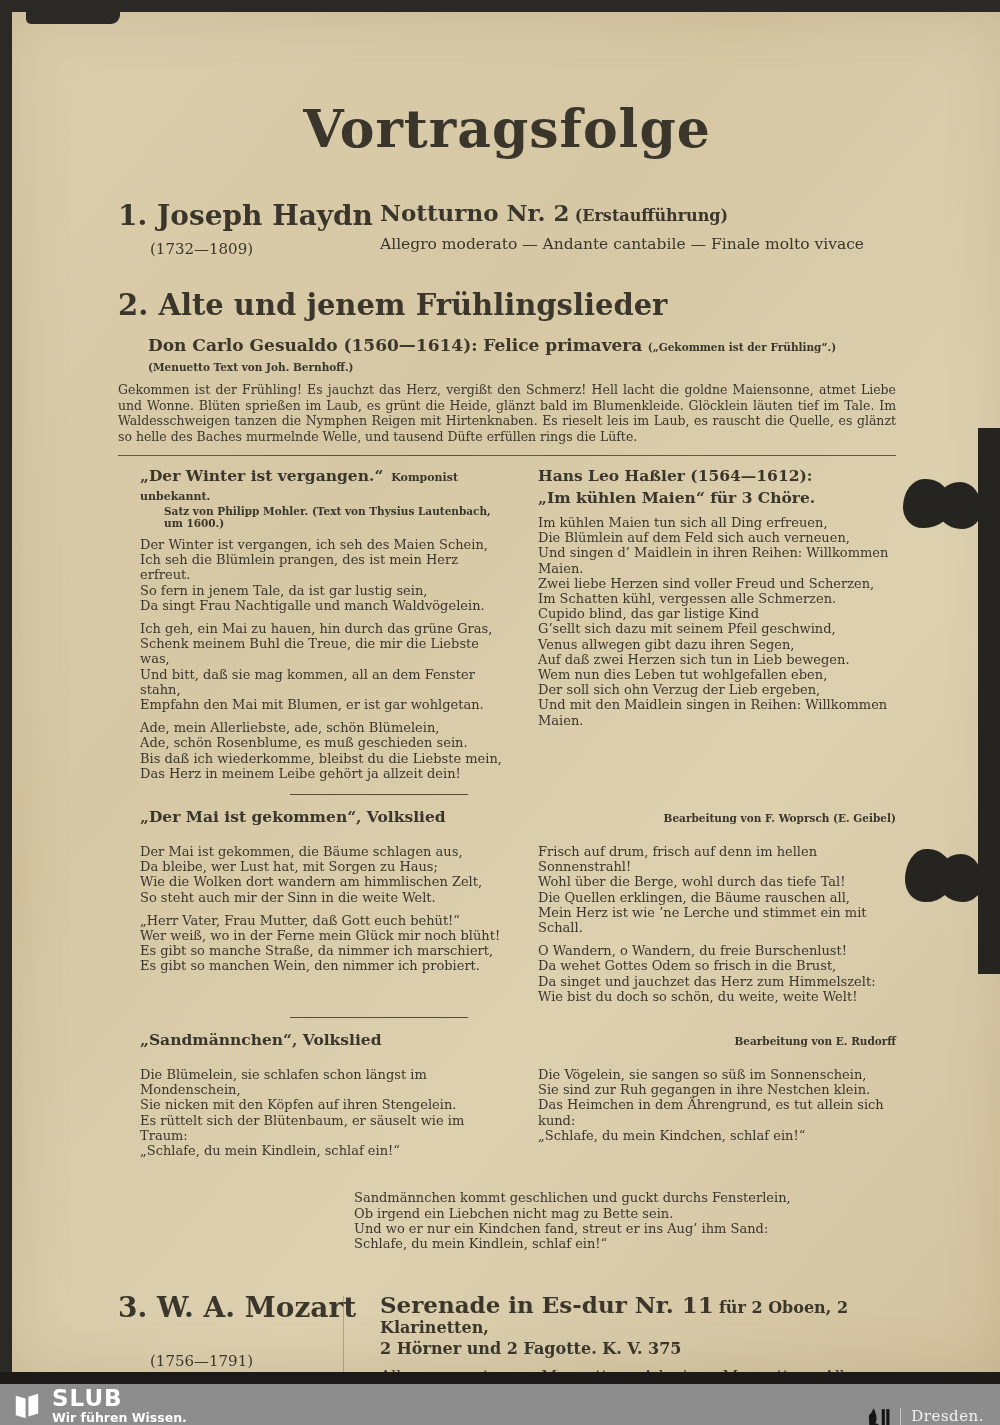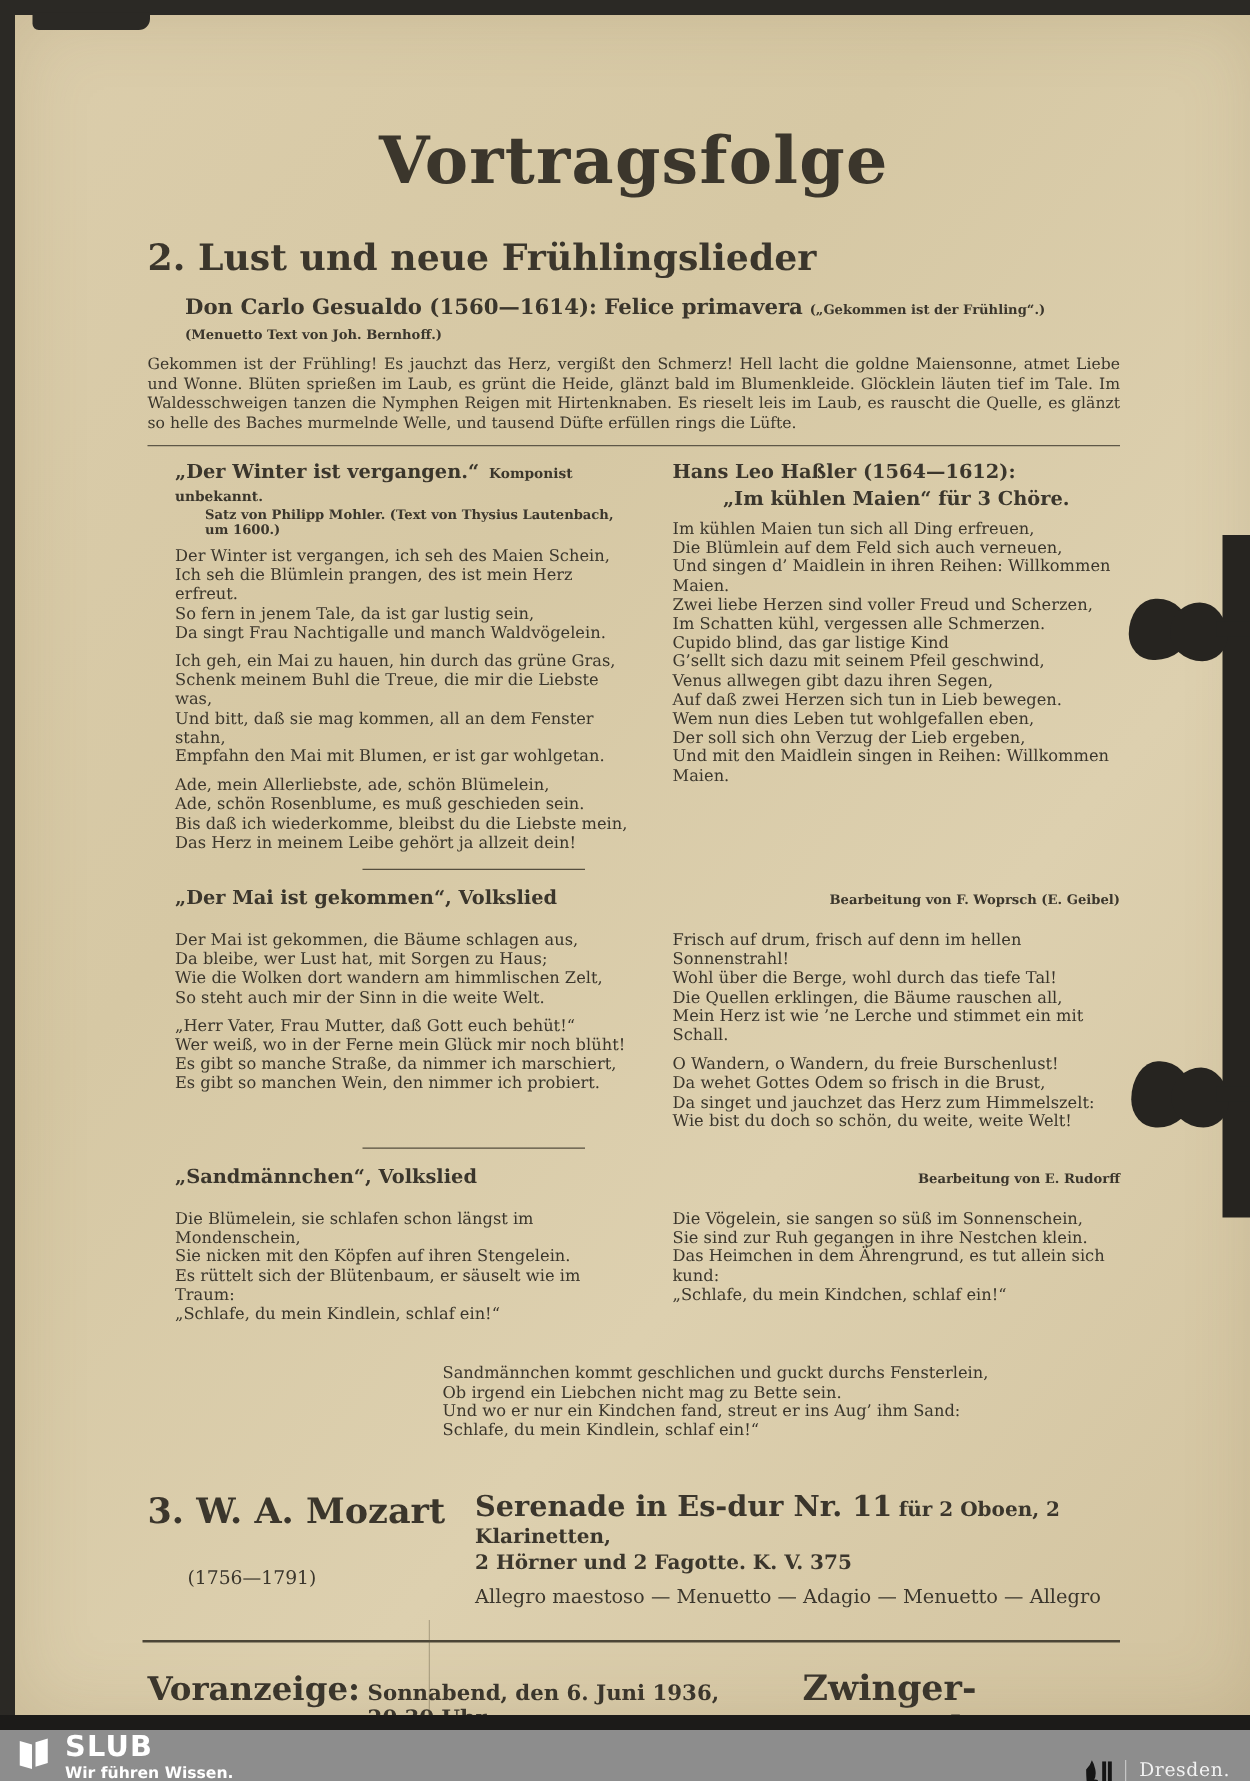--- a/index.html
+++ b/index.html
@@ -40,21 +40,21 @@
   .rule-thick { border:none; border-top:2px solid #4b4536; margin:26px 0 0 -4px; }
   .rule-short { width:178px; border-top:1.5px solid #554e3e; margin:13px 0 3px 150px; }
 
   .songs { padding-left:22px; }
   .song-cols { display:flex; gap:26px; margin-top:10px; }
   .col-left { width:372px; flex-shrink:0; }
   .col-right { flex:1; }
   .song-title { font-size:15.5px; font-weight:bold; }
   .song-note-inline { font-size:11px; font-weight:bold; margin-left:8px; }
   .song-sub { font-size:10.5px; font-weight:bold; padding-left:24px; margin-top:1px; }
-  .hassler-sub { text-align:center; font-size:15.5px; font-weight:bold; margin-top:3px; }
+  .hassler-sub { text-align:left; font-size:15.5px; font-weight:bold; margin-top:3px; }
   .verse { white-space:pre-line; font-size:13px; line-height:15.2px; margin-top:8px; }
   .song-head-row { display:flex; justify-content:space-between; align-items:baseline; margin-top:12px; }
   .arranger { font-size:10.5px; font-weight:bold; }
   .center-verse { margin-left:214px;margin-top:32px; }
 
   .vor-row1 { display:flex; align-items:baseline; justify-content:space-between; margin-top:20px; }
   .vor-label { font-size:26px; font-weight:bold; }
   .vor-date { font-size:17px; font-weight:bold; margin-left:6px; margin-right:8px; }
   .vor-event { font-size:28px; font-weight:bold; }
 
@@ -67,40 +67,50 @@
   .hole-1::before { left:33px; top:3px; width:46px; height:47px; }
   .hole-1::after { content:""; position:absolute; left:70px; top:18px; width:30px; height:12px; background:#262420; }
   .hole-2 { left:905px; top:849px; width:48px; height:53px; }
   .hole-2::before { left:32px; top:5px; width:46px; height:48px; }
   .hole-2::after { content:""; position:absolute; left:68px; top:20px; width:32px; height:12px; background:#262420; }
   .crease { position:absolute; left:331px; top:1284px; width:1px; height:88px; background:rgba(92,82,60,.35); }
 
   
   .footer-dark { position:absolute; left:0; bottom:41px; width:100%; height:12px; background:#1c1b19; }
   .footer-bar { position:absolute; left:0; bottom:0; width:100%; height:41px; background:#8d8d8d; }
-  .slub { position:absolute; left:13px; top:4px; display:flex; align-items:flex-start; }
+  .slub { position:absolute; left:13px; top:4px; display:flex; align-items:flex-end; }
   .slub-text { margin-left:11px; color:#fff; font-family:"DejaVu Sans", sans-serif; }
   .slub-name { font-size:23px; font-weight:bold; line-height:21px; letter-spacing:1px; }
   .slub-tagline { font-size:12.5px; font-weight:bold; margin-top:1px; }
   .dresden { position:absolute; right:16px; top:3px; display:flex; align-items:center;margin-top:20px; }
   .dresden-divider { width:1px; height:32px; background:#c6c6c6; margin:0 10px; }
   .dresden-text { display:flex; flex-direction:column; color:#f2f2f2; }
   .dresden-name { font-size:15px; line-height:15px; letter-spacing:.5px; }
   .dresden-mirror { transform:scaleY(-1); opacity:.85; }
 </style>
 </head>
 <body>
 
 <div class="paper">
   <div class="content">
 
     <h1 class="doc-title">Vortragsfolge</h1>
 
-
-    <h2 class="section-heading"><span>2.</span> <span>Lust und neue Frühlingslieder</span></h2>
+    <div class="entry">
+      <div class="entry-left">
+        <div class="entry-name"><span>1.</span> <span>Joseph Haydn</span></div>
+        <div class="entry-dates">(1732—1809)</div>
+      </div>
+      <div class="entry-right">
+        <div><span class="work-title">Notturno Nr. 2</span> <span class="work-note">(Erstaufführung)</span></div>
+        <div class="movements">Allegro moderato — Andante cantabile — Finale molto vivace</div>
+      </div>
+    </div>
+
+    <h2 class="section-heading"><span>2.</span> <span>Alte und jenem Frühlingslieder</span></h2>
 
     <div class="gesualdo-head">
       <span class="gesualdo-main">Don Carlo Gesualdo (1560—1614): Felice primavera</span>
       <span class="gesualdo-note">(„Gekommen ist der Frühling“.)</span>
       <span class="gesualdo-note">(Menuetto Text von Joh. Bernhoff.)</span>
     </div>
     <p class="intro-text">Gekommen ist der Frühling! Es jauchzt das Herz, vergißt den Schmerz! Hell lacht die goldne Maiensonne, atmet Liebe und Wonne. Blüten sprießen im Laub, es grünt die Heide, glänzt bald im Blumenkleide. Glöcklein läuten tief im Tale. Im Waldesschweigen tanzen die Nymphen Reigen mit Hirtenknaben. Es rieselt leis im Laub, es rauscht die Quelle, es glänzt so helle des Baches murmelnde Welle, und tausend Düfte erfüllen rings die Lüfte.</p>
 
     <hr class="rule-full">
 

